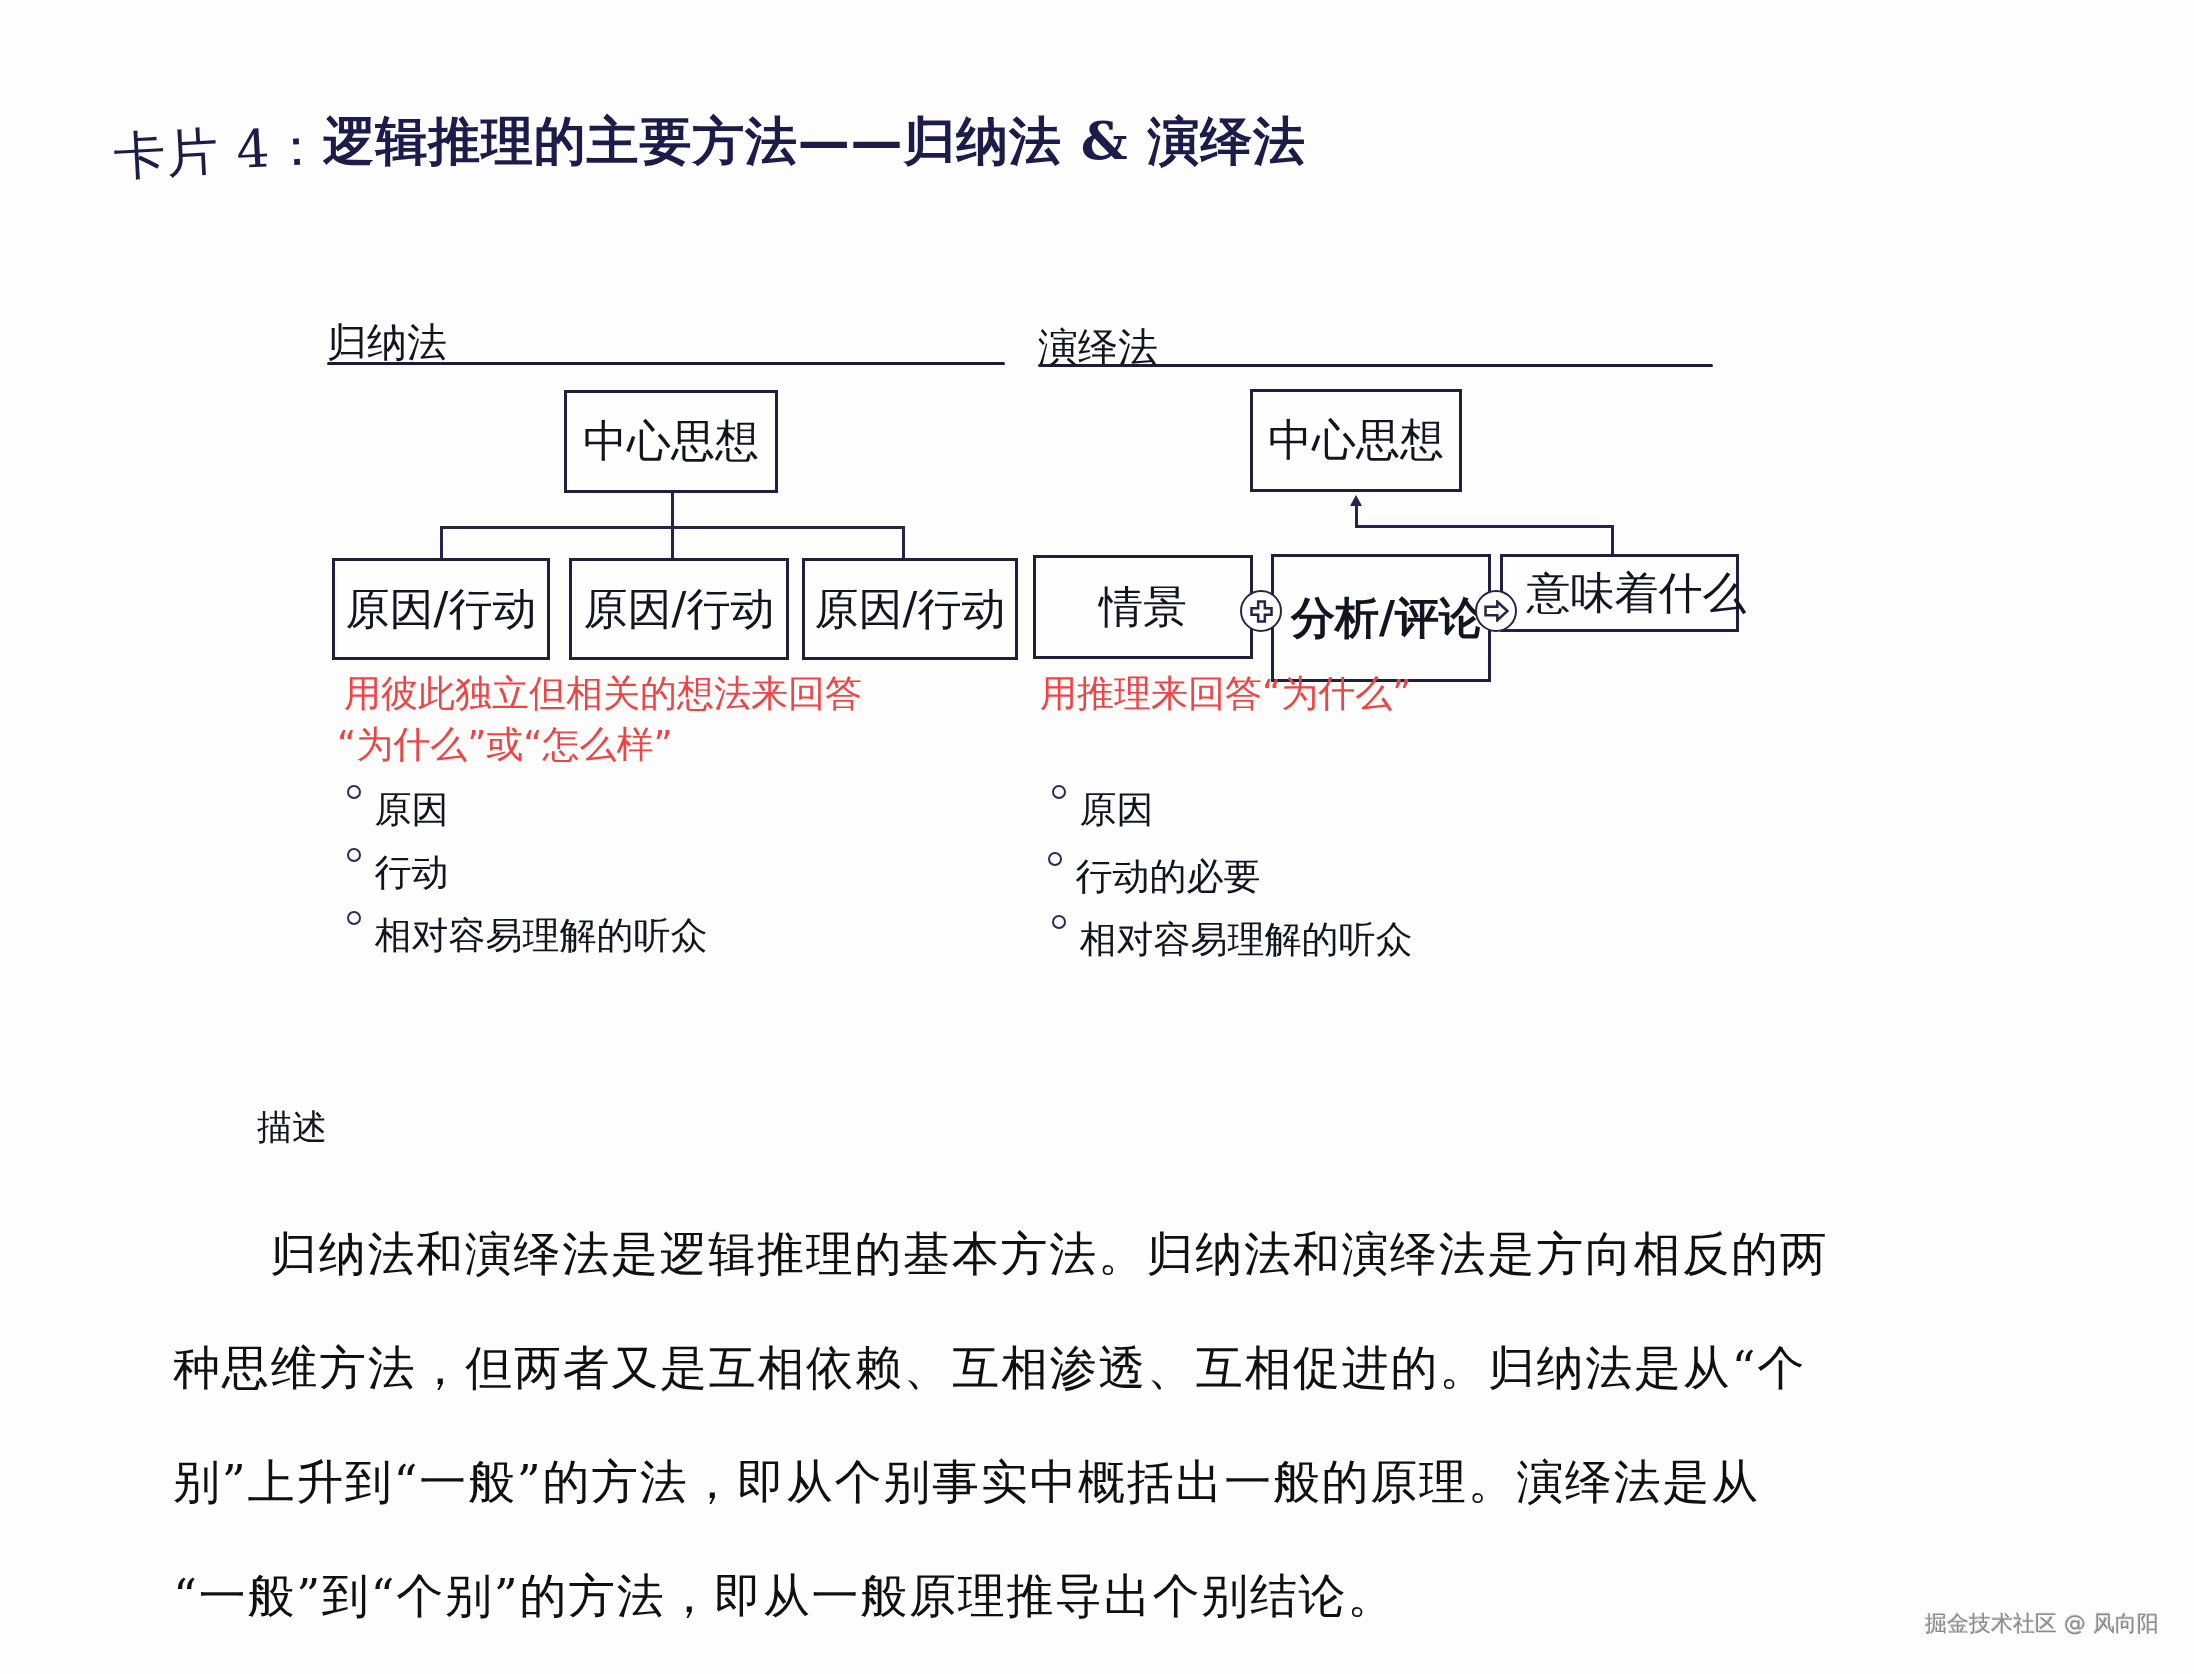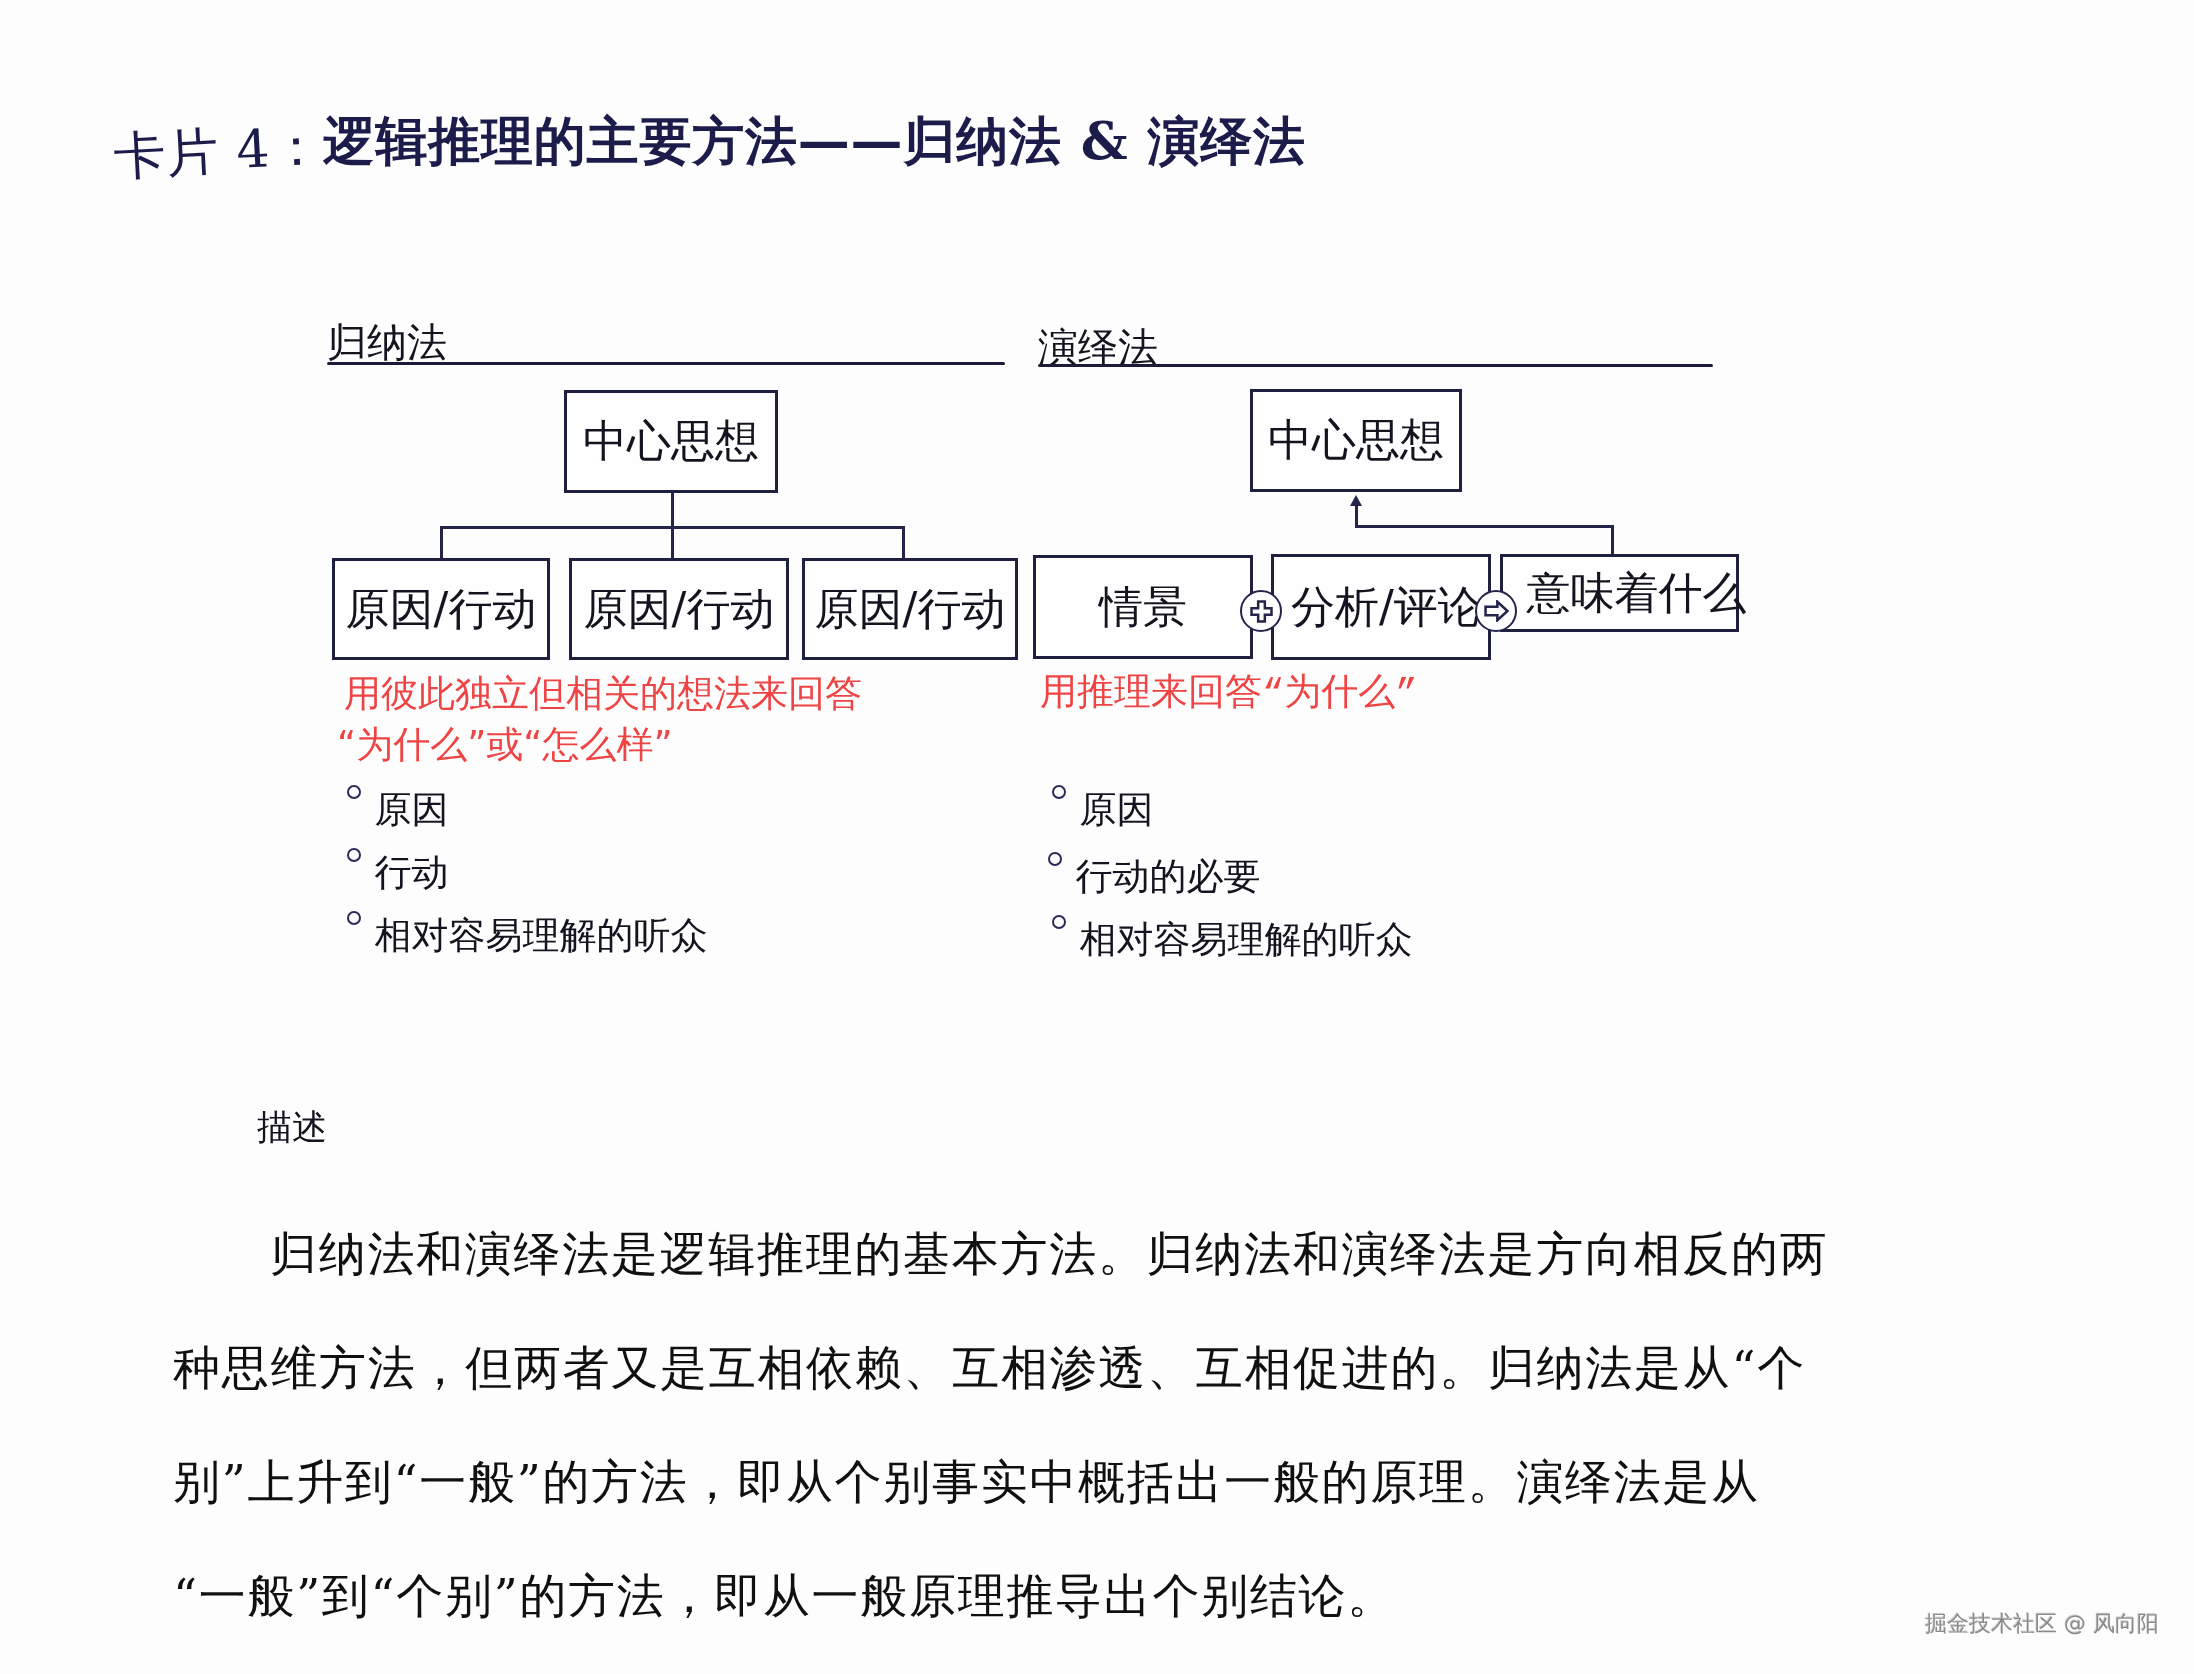--- a/index.html
+++ b/index.html
@@ -102,35 +102,35 @@
 <div class="abs sec-rule" style="left:1038px; top:364px; width:675px;"></div>
 
 <div class="box" style="left:1250px; top:389px; width:212px; height:103px;">中心思想</div>
 
 <div class="line" style="left:1355px; top:503px; width:2.5px; height:23.5px;"></div>
 <div class="abs" style="left:1350px; top:495px; width:0; height:0; border-left:6.7px solid transparent; border-right:6.7px solid transparent; border-bottom:11.7px solid #25254a;"></div>
 <div class="line" style="left:1355px; top:525px; width:258px; height:2.5px;"></div>
 <div class="line" style="left:1611px; top:525px; width:2.5px; height:30px;"></div>
 
 <div class="box" style="left:1033px; top:555px; width:220px; height:104px;">情景</div>
-<div class="box" style="left:1271px; top:554px; width:220px; height:106px; padding-left:17px; justify-content:flex-start;">分析/评论</div>
+<div class="box" style="left:1271px; top:554px; width:220px; height:128px; padding-left:17px; justify-content:flex-start;font-weight:bold;">分析/评论</div>
 <div class="box" style="left:1500px; top:554px; width:239px; height:78px; padding-left:23.5px; justify-content:flex-start;">意味着什么</div>
 
 <div class="connector" style="left:1240px; top:590px;">
   <svg width="25" height="25" viewBox="0 0 30 30">
       <path d="M11 3h8v8h8v8h-8v8h-8v-8H3v-8h8z" fill="none" stroke="#25254a" stroke-width="3"></path>
     </svg>
 </div>
 <div class="connector" style="left:1475px; top:590px;">
   <svg width="27" height="22" viewBox="0 0 32 26">
       <path d="M3 8h14V2l12 11-12 11v-6H3z" fill="none" stroke="#25254a" stroke-width="3"></path>
     </svg>
 </div>
 
-<div class="abs lead" style="left:1040px; top:669px;font-family:Liberation Mono, monospace;">用推理来回答“为什么”</div>
+<div class="abs lead" style="left:1040px; top:669px;">用推理来回答“为什么”</div>
 
 <div class="abs bullet-row" style="left:1052px; top:785px;">
   <span class="bullet-dot"></span>
     <span>原因</span>
 </div>
 <div class="abs bullet-row" style="left:1048px; top:852px;">
   <span class="bullet-dot"></span>
     <span>行动的必要</span>
 </div>
 <div class="abs bullet-row" style="left:1052px; top:915px;">

